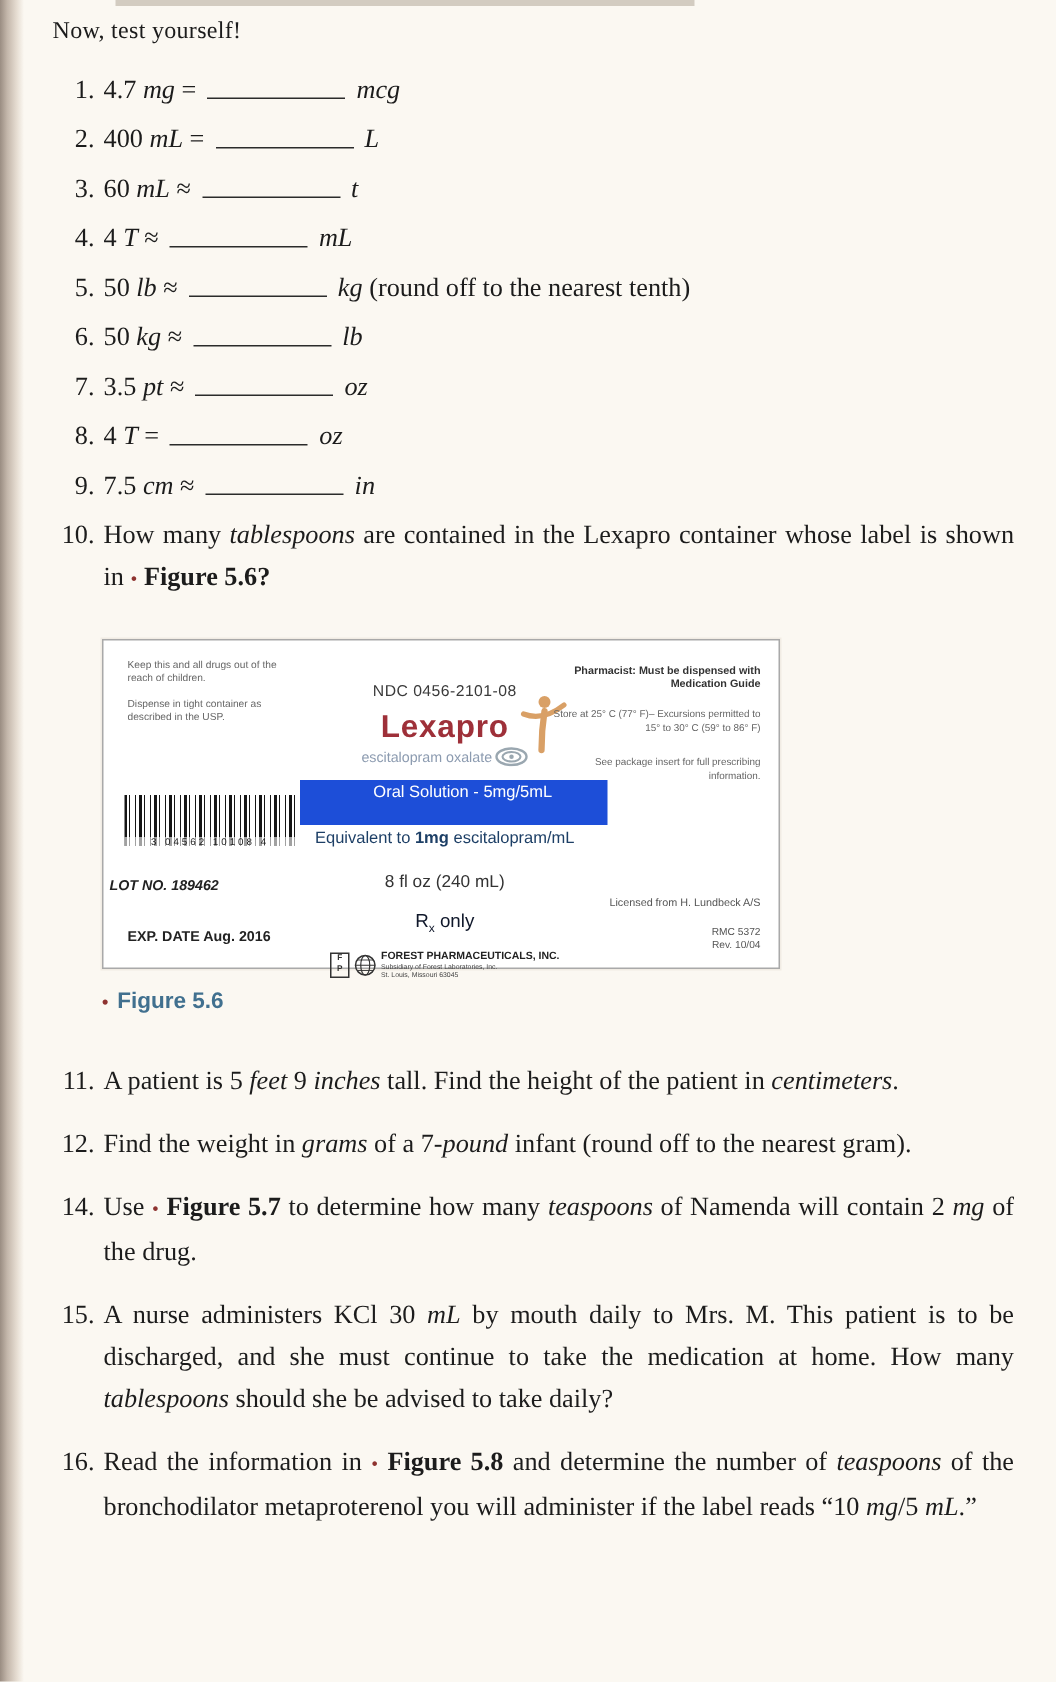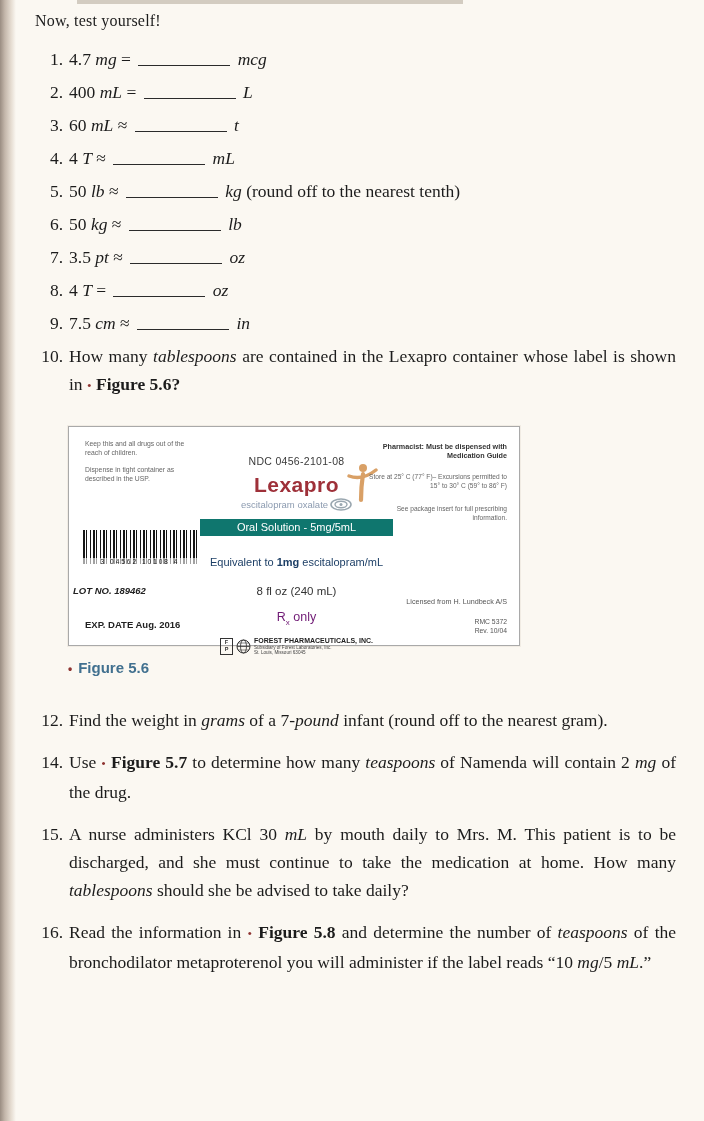--- a/index.html
+++ b/index.html
@@ -45,25 +45,25 @@
     font-size:6.5px;letter-spacing:2px;color:#222;background:rgba(255,255,255,.6);}
   .lbl-lot{position:absolute;left:4px;top:158px;font-size:9.5px;font-weight:bold;color:#222;font-style:italic;}
   .lbl-exp{position:absolute;left:16px;top:192px;font-size:9.5px;font-weight:bold;color:#222;}
   .lbl-center{position:absolute;left:131px;top:28px;width:193px;text-align:center;}
   .lbl-ndc{font-size:10.5px;color:#3a3a3a;letter-spacing:.3px;}
   .brand-row{position:relative;margin-top:5px;display:inline-block;}
   .brand{font-size:21px;font-weight:bold;color:#9e3039;letter-spacing:.5px;line-height:26px;}
   .generic{font-size:9.5px;color:#8c9bb0;margin-top:0;white-space:nowrap;}
   .figure-person{position:absolute;right:-26px;top:-10px;}
   .swirl-inline{vertical-align:-3px;margin-left:2px;}
-  .sol-bar{margin:7px auto 0 auto;width:193px;height:17px;background:#0f766e;color:#fff;
-    font-size:11px;line-height:17px;}
-  .equiv{margin-top:20px;font-size:11px;color:#1d3f66;}
+  .sol-bar{margin:7px auto 0 auto;width:193px;height:30px;background:#1d4ed8;color:#fff;
+    font-size:11px;line-height:17px;padding-left:12px;}
+  .equiv{margin-top:3px;font-size:11px;color:#1d3f66;}
   .volume{margin-top:17px;font-size:11.5px;color:#333;}
-  .rxline{margin-top:13px;font-size:12.5px;color:#701a75;}
+  .rxline{margin-top:13px;font-size:12.5px;color:#0f172a;}
   .rxline sub{font-size:8px;}
   .forest{margin-top:10px;display:flex;justify-content:center;align-items:center;gap:3px;}
   .fp-box{width:11px;height:15px;border:1px solid #333;font-size:5.5px;line-height:7px;
     font-weight:bold;color:#333;text-align:center;}
   .forest-text{text-align:left;}
   .forest-co{font-size:7px;font-weight:bold;color:#222;line-height:8px;}
   .forest-sub{font-size:4.6px;color:#444;line-height:5.5px;}
   .lbl-right{position:absolute;right:12px;top:15px;width:138px;text-align:right;}
   .pharm{font-size:7.2px;font-weight:bold;color:#333;line-height:9px;}
   .store{margin-top:13px;font-size:6.6px;color:#666;line-height:8.5px;}
@@ -185,20 +185,24 @@
     <div class="licensed">Licensed from H. Lundbeck A/S</div>
     <div class="rmc"><span>RMC 5372</span><br><span>Rev. 10/04</span></div>
   </div>
 
   <div class="fig-caption">
     <div class="fig-cap-line1"><span class="fig-cap-bullet">•</span><span>Figure 5.6</span></div>
   </div>
 
   <div class="qlist qlist-questions">
       <div class="qrow">
+        <span class="qnum">11.</span>
+        <span class="qtext"><span class="run-n">A patient is 5 </span><span class="run-i">feet</span><span class="run-n"> 9 </span><span class="run-i">inches</span><span class="run-n"> tall. Find the height of the patient in </span><span class="run-i">centimeters</span><span class="run-n">.</span></span>
+      </div>
+      <div class="qrow">
         <span class="qnum">12.</span>
         <span class="qtext"><span class="run-n">Find the weight in </span><span class="run-i">grams</span><span class="run-n"> of a 7-</span><span class="run-i">pound</span><span class="run-n"> infant (round off to the nearest gram).</span></span>
       </div>
       <div class="qrow">
         <span class="qnum">14.</span>
         <span class="qtext"><span class="run-n">Use </span><span class="run-bullet">•</span><span class="run-n"> </span><span class="run-b">Figure 5.7</span><span class="run-n"> to determine how many </span><span class="run-i">teaspoons</span><span class="run-n"> of Namenda will contain 2 </span><span class="run-i">mg</span><span class="run-n"> of the drug.</span></span>
       </div>
       <div class="qrow">
         <span class="qnum">15.</span>
         <span class="qtext"><span class="run-n">A nurse administers KCl 30 </span><span class="run-i">mL</span><span class="run-n"> by mouth daily to Mrs. M. This patient is to be discharged, and she must continue to take the medication at home. How many </span><span class="run-i">tablespoons</span><span class="run-n"> should she be advised to take daily?</span></span>

